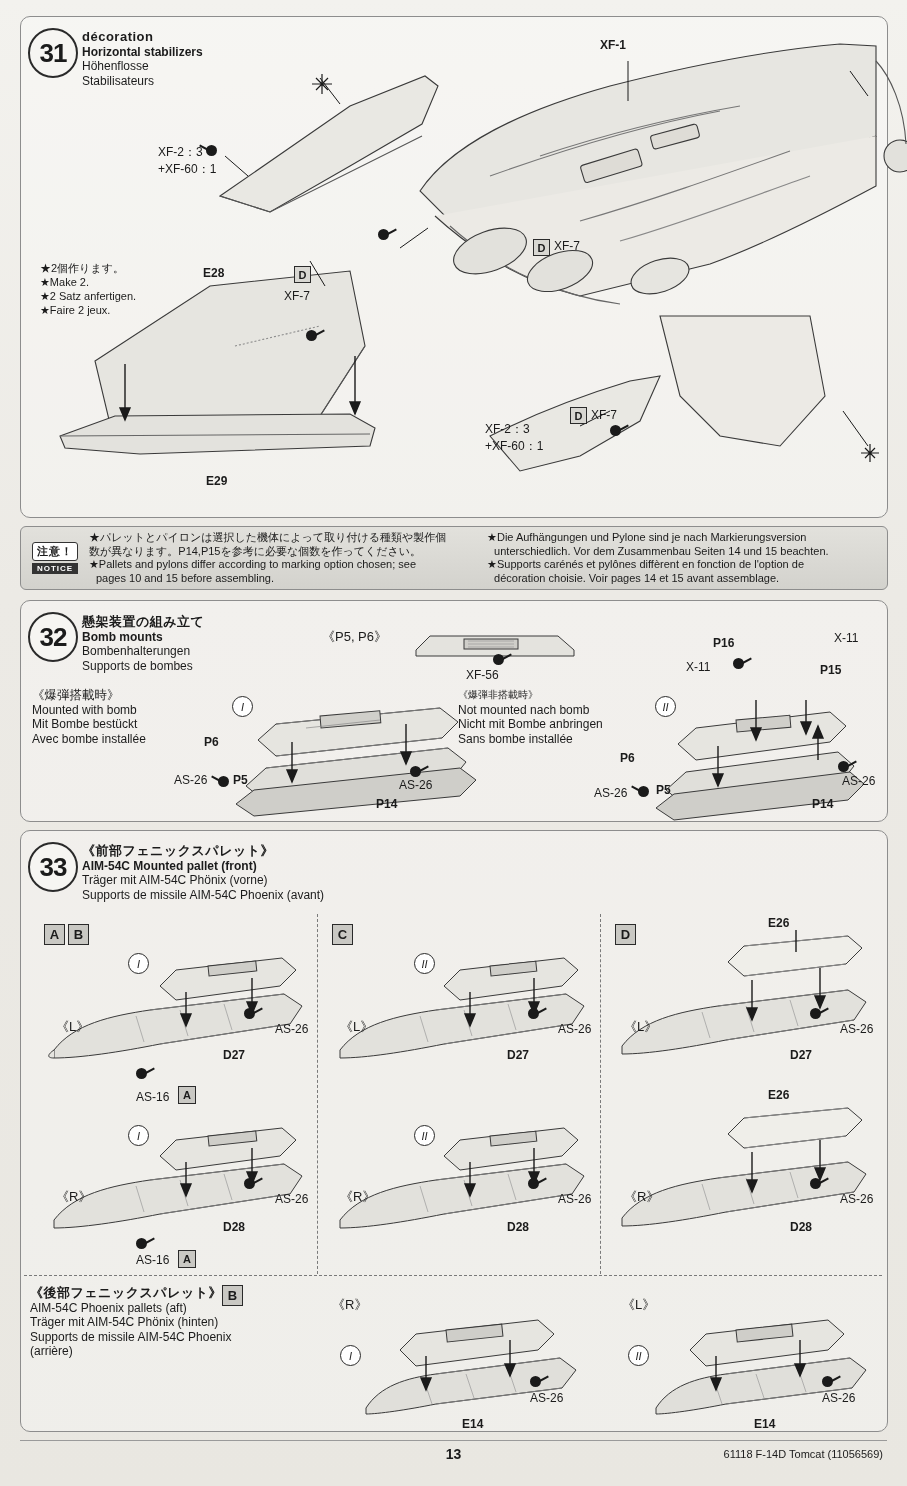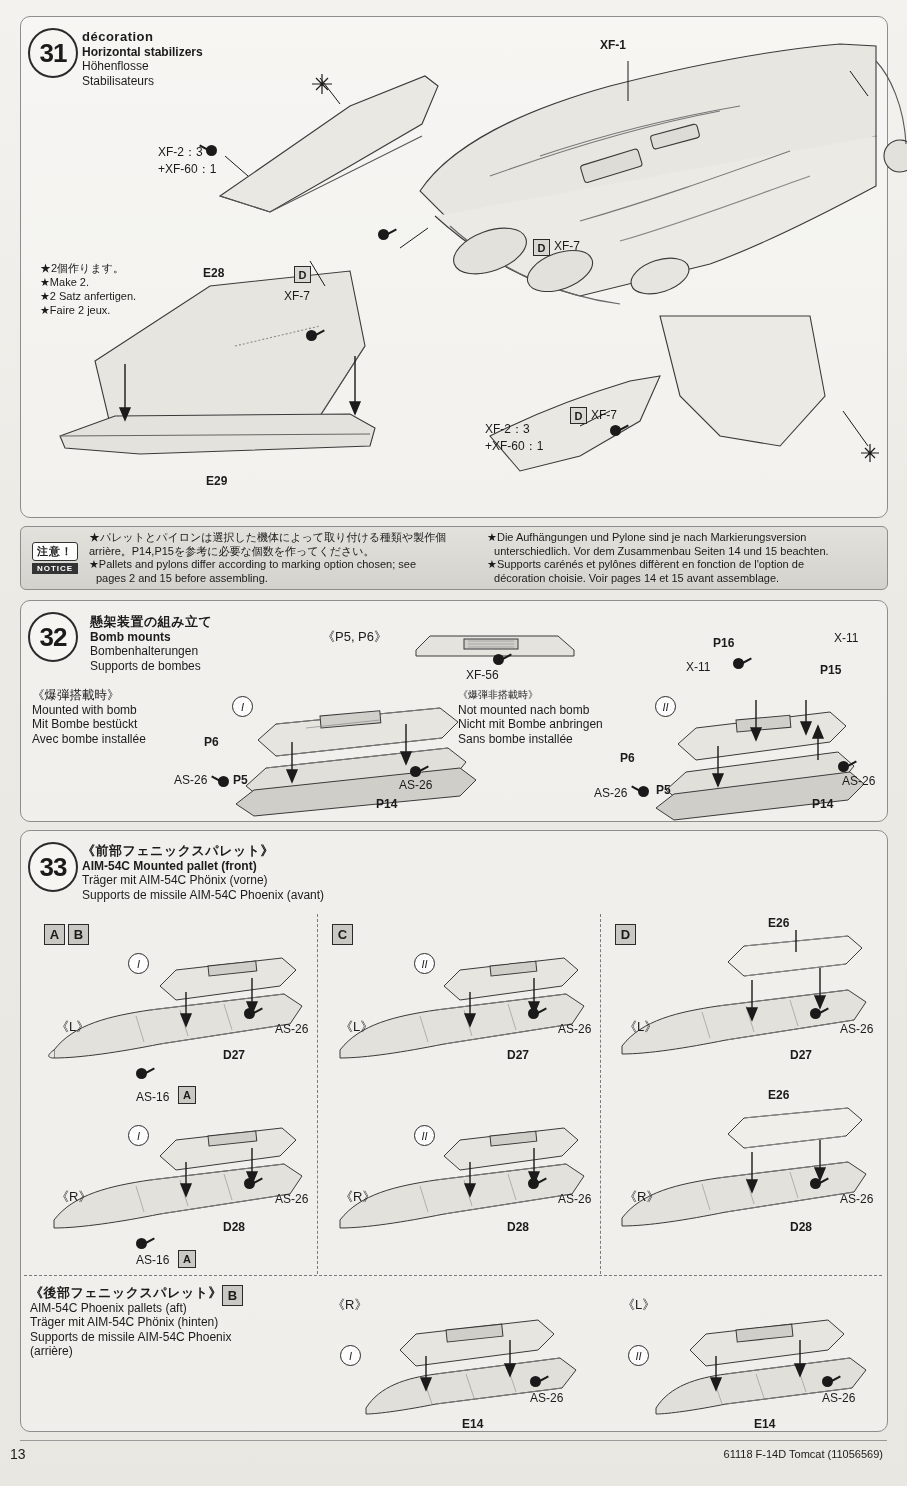--- a/index.html
+++ b/index.html
@@ -90,22 +90,22 @@
   
   .vdiv{position:absolute;border-left:1px dashed #7a7a7a;}
   .hdiv{position:absolute;border-top:1px dashed #7a7a7a;}
   .optbox{
     position:absolute;border:1px solid #2a2a2a;background:#c9c8c3;
     font-size:13px;font-weight:bold;width:19px;height:19px;
     display:flex;align-items:center;justify-content:center;
   }
   
   .footer-page{
-    position:absolute;left:0;right:0;top:1438px;text-align:left;
-    font-size:14px;font-weight:normal;
+    position:absolute;left:0;right:0;top:1438px;text-align:center;
+    font-size:14px;font-weight:bold;
   }
   .footer-code{
     position:absolute;right:14px;top:1440px;font-size:11px;
   }
   .footline{position:absolute;left:10px;right:10px;top:1432px;border-top:1px solid #9a9a9a;}
   
   svg{position:absolute;left:0;top:0;overflow:visible;}
   .art{position:absolute;}
 </style>
 </head>
@@ -220,37 +220,37 @@
   <div class="lbl b" style="left:193px;top:258px;">E28</div>
   <div class="lbl b" style="left:196px;top:466px;">E29</div>
 
   <div class="notice">
     <div class="notice-badge">
       <div class="jp">注意！</div>
       <div class="en">NOTICE</div>
     </div>
     <div class="notice-col left">
       <div>★パレットとパイロンは選択した機体によって取り付ける種類や製作個</div>
-      <div>arrière。P14,P15を参考に必要な個数を作ってください。</div>
+      <div>数が異なります。P14,P15を参考に必要な個数を作ってください。</div>
       <div>★Pallets and pylons differ according to marking option chosen; see</div>
-      <div style="padding-left:7px;">pages 2 and 15 before assembling.</div>
+      <div style="padding-left:7px;">pages 10 and 15 before assembling.</div>
     </div>
     <div class="notice-col right">
       <div>★Die Aufhängungen und Pylone sind je nach Markierungsversion</div>
       <div style="padding-left:7px;">unterschiedlich. Vor dem Zusammenbau Seiten 14 und 15 beachten.</div>
       <div>★Supports carénés et pylônes diffèrent en fonction de l'option de</div>
       <div style="padding-left:7px;">décoration choisie. Voir pages 14 et 15 avant assemblage.</div>
     </div>
   </div>
 
   <div class="panel" style="left:10px;top:592px;width:866px;height:220px;"></div>
 
   <div class="stepnum" style="left:18px;top:604px;">32</div>
 
-  <div class="titleblock" style="left:80px;top:607px;">
+  <div class="titleblock" style="left:72px;top:607px;">
     <div class="jp">懸架装置の組み立て</div>
     <div class="en">Bomb mounts</div>
     <div>Bombenhalterungen</div>
     <div>Supports de bombes</div>
   </div>
 
   <div class="lbl" style="left:312px;top:620px;font-size:13px;">《P5, P6》</div>
 
   <svg class="art" width="180" height="40" style="left:398px;top:620px;">
     <g fill="#e4e3de" stroke="#3a3a3a" stroke-width="1">

